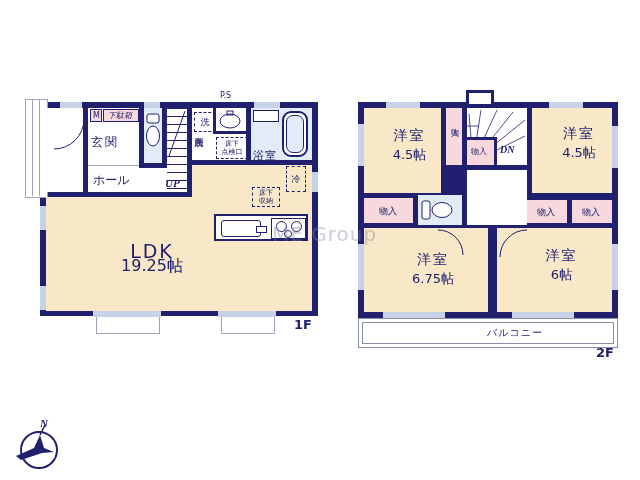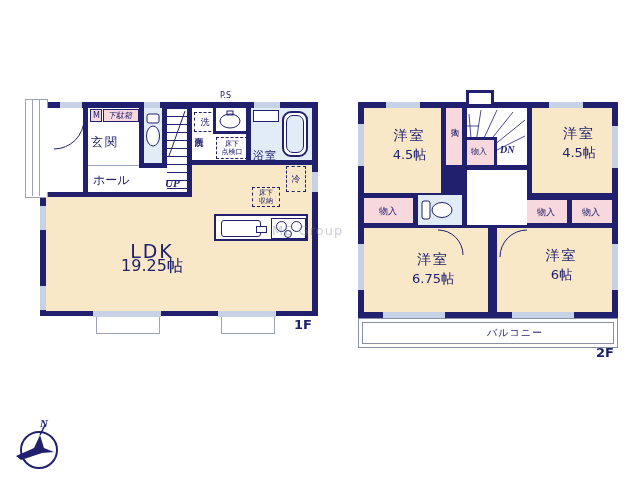--- a/index.html
+++ b/index.html
@@ -189,21 +189,21 @@
 
   <div class="win" style="left:386px;top:102px;width:34px;height:6px;"></div>
   <div class="win" style="left:549px;top:102px;width:34px;height:6px;"></div>
   <div class="win" style="left:358px;top:124px;width:6px;height:42px;"></div>
   <div class="win" style="left:358px;top:244px;width:6px;height:46px;"></div>
   <div class="win" style="left:612px;top:126px;width:6px;height:42px;"></div>
   <div class="win" style="left:612px;top:244px;width:6px;height:46px;"></div>
   <div class="win" style="left:383px;top:312px;width:62px;height:6px;"></div>
   <div class="win" style="left:512px;top:312px;width:62px;height:6px;"></div>
 
-  <div class="lbl" style="left:272px;top:224px;font-size:13px;color:rgba(125,130,160,0.40);letter-spacing:1px;">ME Group</div>
+  <div class="lbl" style="left:272px;top:224px;font-size:20px;color:rgba(125,130,160,0.40);letter-spacing:1px;">ME Group</div>
 
   <svg style="left:14px;top:424px;" width="50" height="50" viewBox="0 0 50 50">
     <circle cx="25" cy="26" r="18" fill="none" stroke="#20206e" stroke-width="2"></circle>
     <polygon points="2,32 20,24 26,11 30,24 40,28 28,29 7,36" fill="#20206e"></polygon>
     <line x1="26" y1="11" x2="31" y2="1" stroke="#20206e" stroke-width="1.5"></line>
   </svg>
   <div class="lbl serifit" style="left:40px;top:418px;font-size:11px;">N</div>
 
 </div>
 

